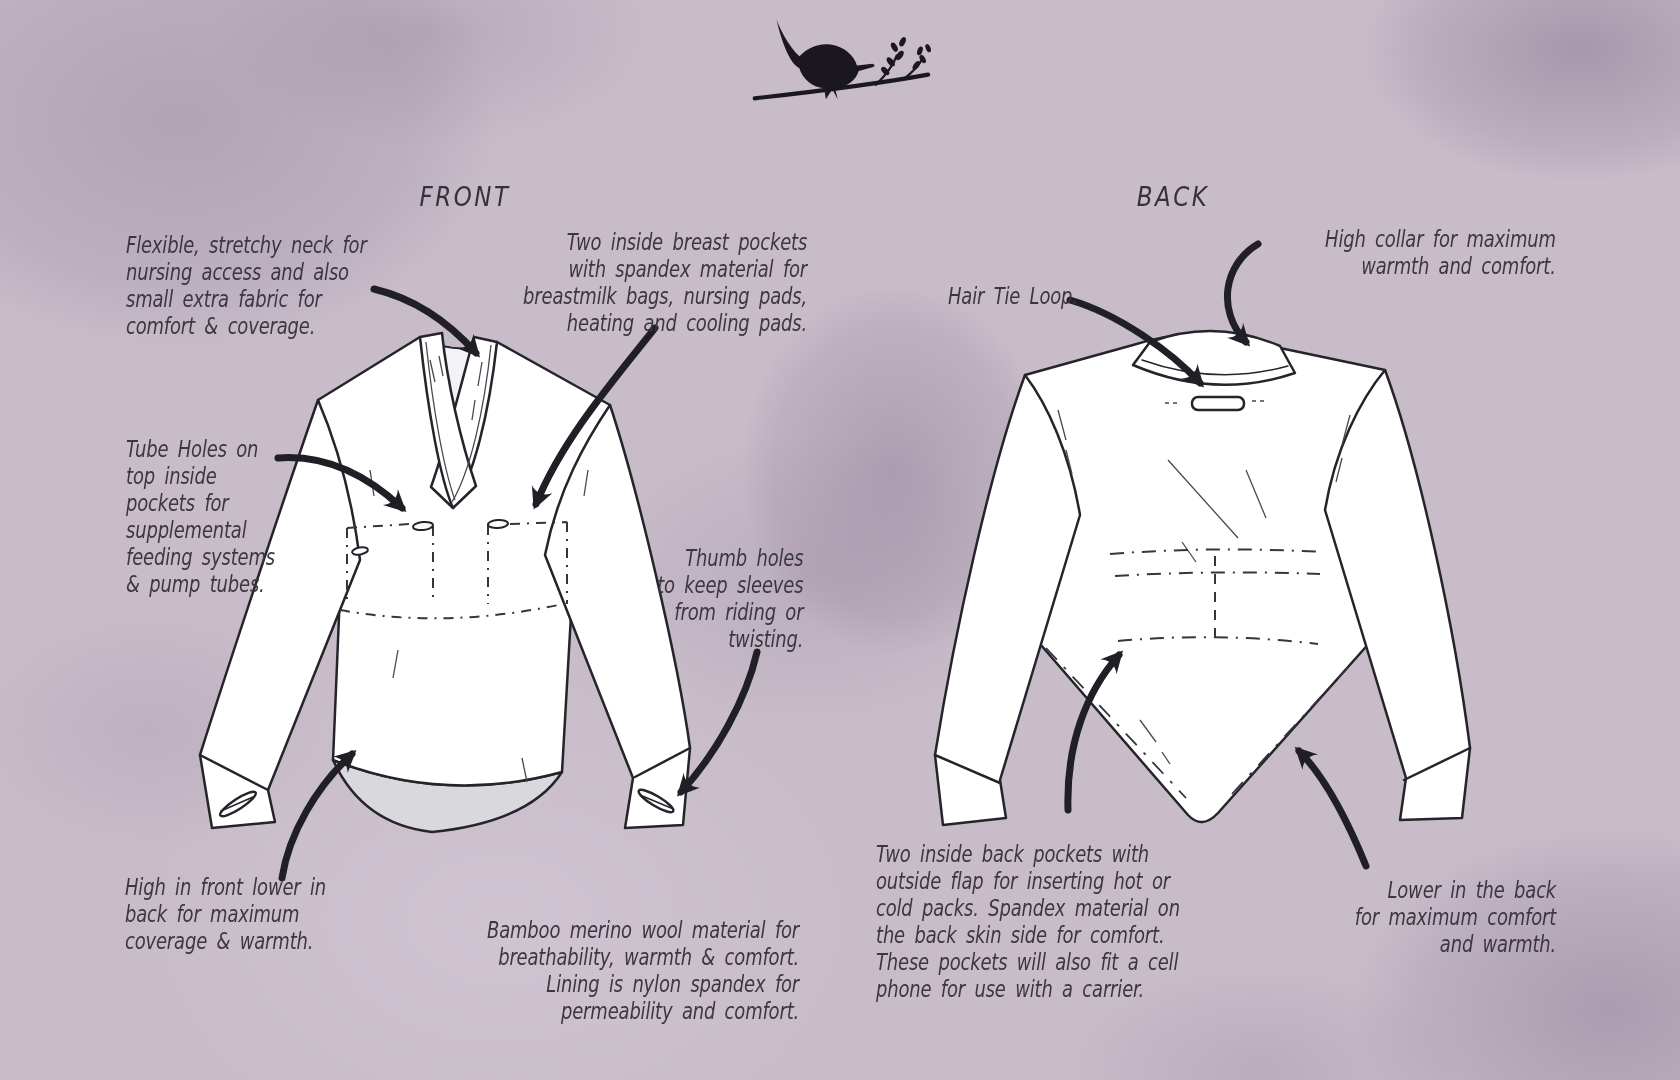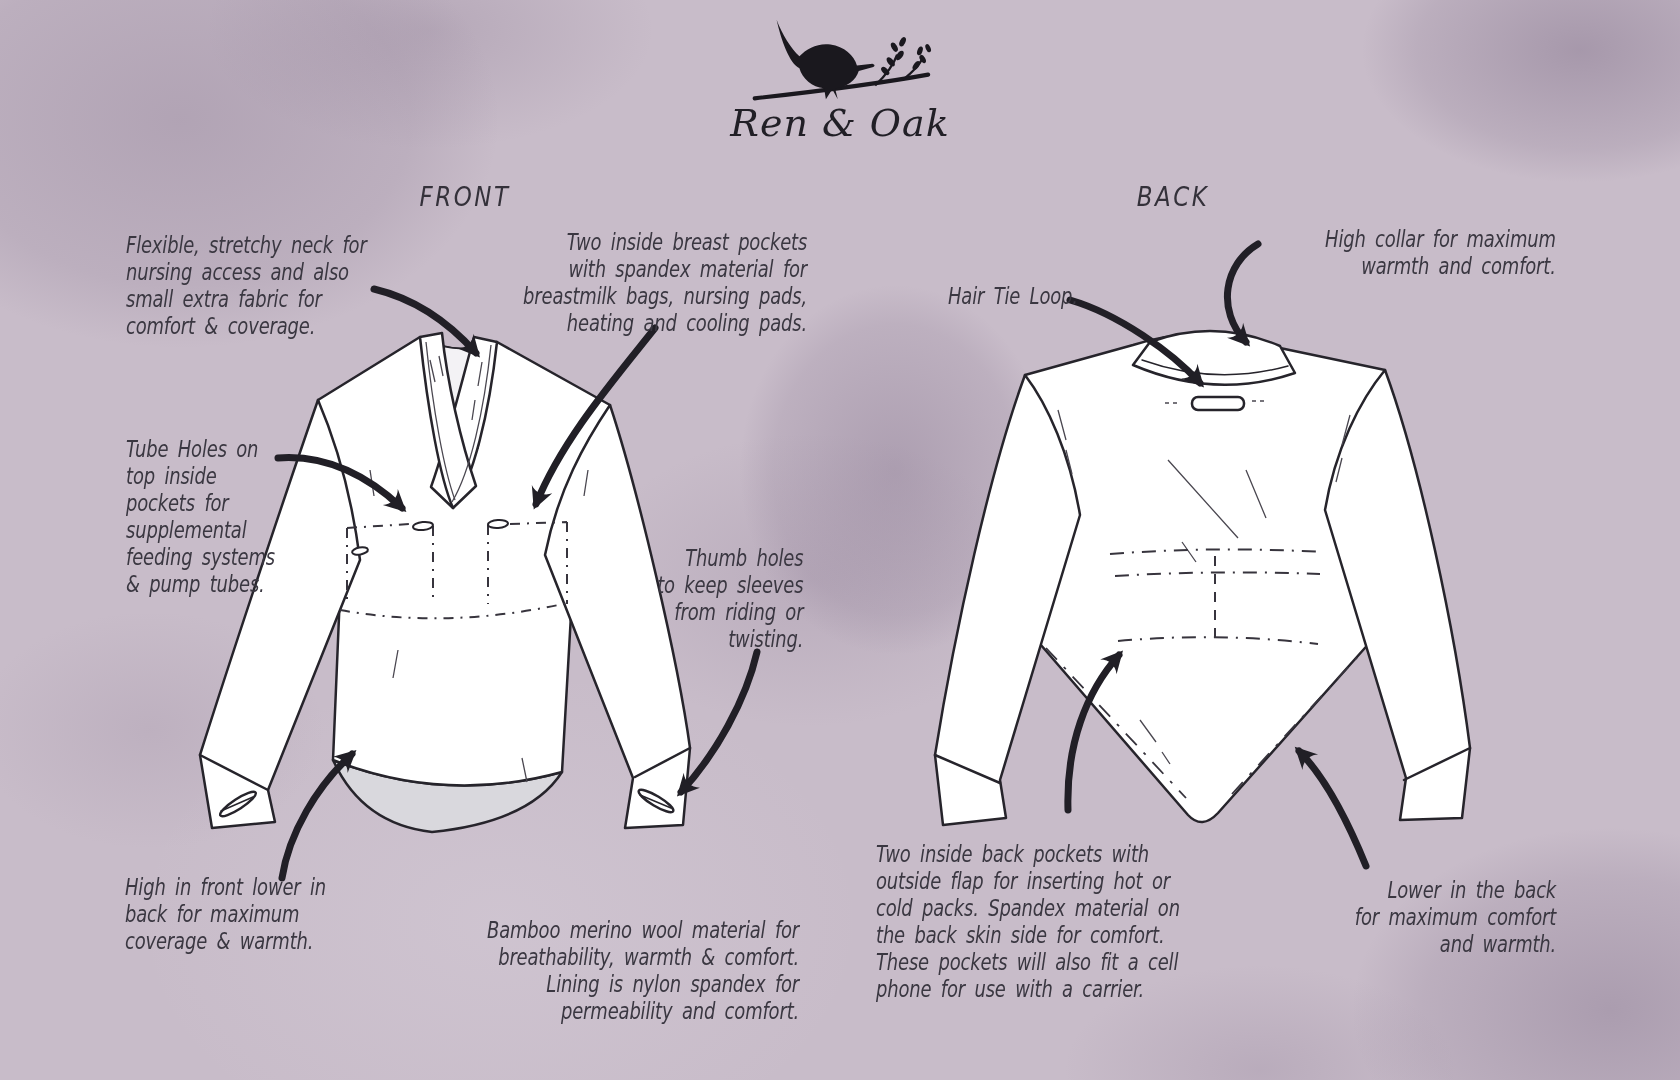--- a/index.html
+++ b/index.html
@@ -68,21 +68,20 @@
       <ellipse cx="159" cy="32" rx="3" ry="5.5" transform="rotate(-30 159 32)"></ellipse>
       <ellipse cx="168" cy="26" rx="3" ry="5.5" transform="rotate(25 168 26)"></ellipse>
       <ellipse cx="149" cy="58" rx="3" ry="5.5" transform="rotate(-45 149 58)"></ellipse>
       <ellipse cx="183" cy="52" rx="3" ry="5.5" transform="rotate(35 183 52)"></ellipse>
       <ellipse cx="190" cy="45" rx="2.8" ry="5" transform="rotate(-30 190 45)"></ellipse>
       <ellipse cx="187" cy="36" rx="2.8" ry="5" transform="rotate(20 187 36)"></ellipse>
       <ellipse cx="196" cy="33" rx="2.6" ry="4.6" transform="rotate(-25 196 33)"></ellipse>
       <path d="M30,2 C36,18 46,34 55,42 C63,33 76,27 89,29 C104,31 115,41 118,52 L135,50 C138,51 138,53 135,54 L120,58 C117,68 107,76 94,77 L97,89 L91,78 L84,89 L82,77 C69,76 58,66 55,55 C44,50 35,24 30,2 Z"></path>
     </g>
   </svg>
-  <div class="brand-name">Ren &amp; Oak</div>
 
   <div class="view-title t-front">FRONT</div>
   <div class="view-title t-back">BACK</div>
 
   <svg class="abs" style="left:190px;top:330px;" width="510" height="510" viewBox="0 0 510 510">
     <g stroke="#26242b" stroke-width="2.5" stroke-linejoin="round" stroke-linecap="round">
       <path d="M143,430 Q255,474 372,442 Q340,492 242,502 Q172,494 143,430 Z" fill="#d9d8dd"></path>
       <path d="M230,7 L128,70 L152,215 L143,430 Q255,474 372,442 L385,215 L420,75 L307,12 Q268,28 230,7 Z" fill="#ffffff"></path>
       <path d="M128,70 C95,165 40,330 10,425 L22,498 L85,492 L78,460 L170,230 C162,168 146,112 128,70 Z" fill="#ffffff"></path>
       <path d="M10,425 L78,460" fill="none"></path>

